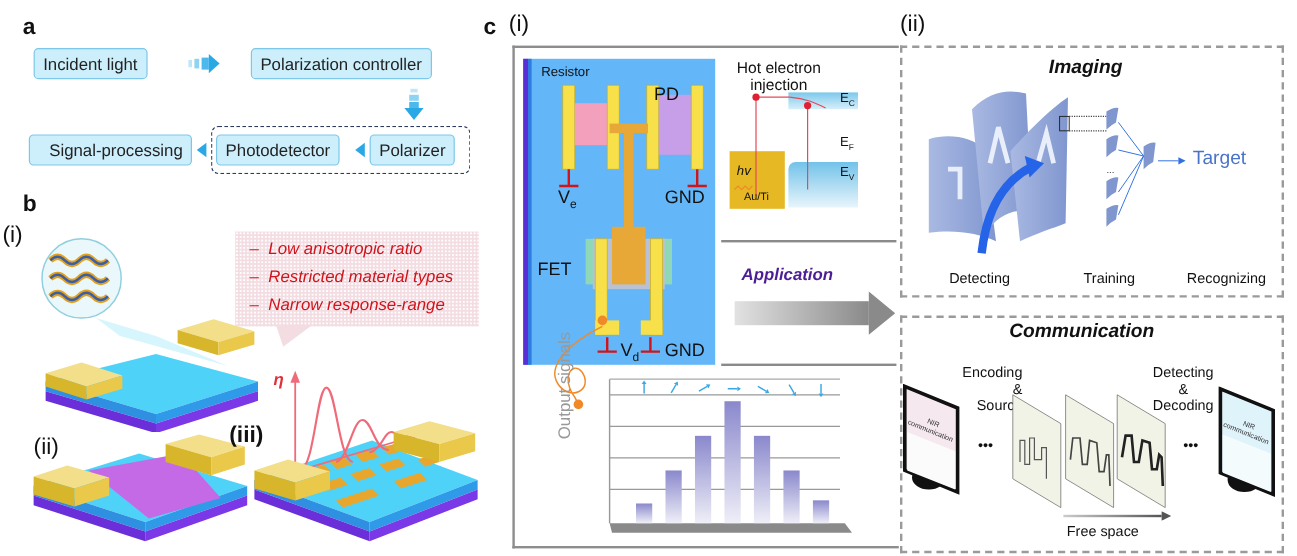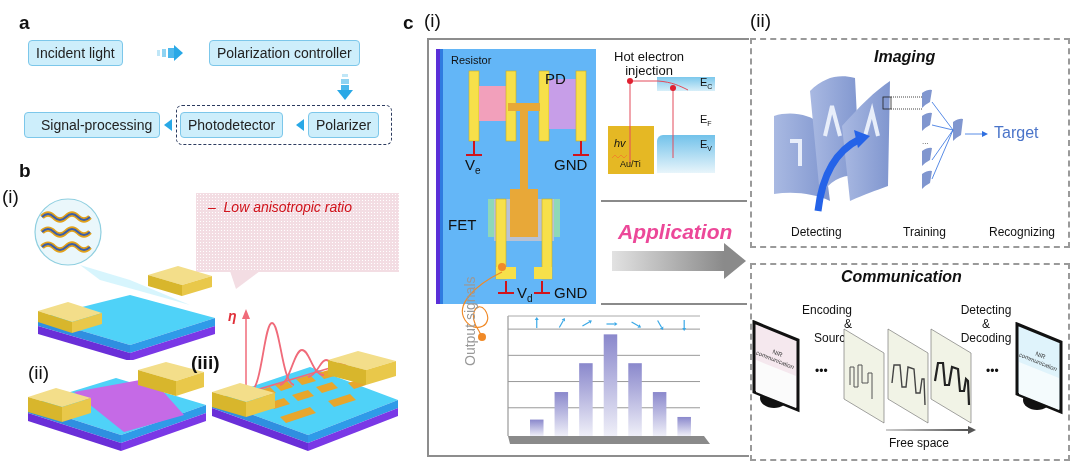--- a/index.html
+++ b/index.html
@@ -45,20 +45,22 @@
 <svg class="abs" style="left:295px;top:118px;" width="10" height="14">
     <polygon points="9,1 9,13 1,7" fill="#29a8e6"></polygon>
   </svg>
 <div class="flowbox" style="left:308px;top:112px;">Polarizer</div>
 
 <div class="panel-letter" style="left:19px;top:160px;">b</div>
 <div class="sub-label" style="left:2px;top:186px;">(i)</div>
 
 <div class="callout" style="left:196px;top:193px;width:203px;height:79px;">
   <div class="callout-item" style="top:6px;"><span>–</span>&nbsp;&nbsp;<span>Low anisotropic ratio</span></div>
+  <div class="callout-item" style="top:29px;"><span>–</span>&nbsp;&nbsp;<span>Restricted material types</span></div>
+  <div class="callout-item" style="top:52px;"><span>–</span>&nbsp;&nbsp;<span>Narrow response-range</span></div>
 </div>
 <svg class="abs" style="left:230px;top:271px;" width="40" height="20">
     <polygon points="0,0 30,0 6,18" fill="#f3dde3"></polygon>
   </svg>
 
 <svg class="abs" style="left:20px;top:185px;" width="200" height="175">
   <polygon points="60,80 80,95 170,120 110,95" fill="#bdeffb" opacity="0.6"></polygon>
   <circle cx="48" cy="47" r="33" fill="#eaf7fb" stroke="#8fcfe0" stroke-width="1.2"></circle>
   <g>
     <path d="M22,32 q6,-6 12,0 t12,0 t12,0 t12,0" stroke="#e3a21a" stroke-width="5" fill="none"></path>
@@ -206,21 +208,21 @@
   </svg>
   <div class="lbl" style="left:8px;top:89px;font-size:11px;font-style:italic;">hv</div>
   <div class="lbl" style="left:14px;top:111px;font-size:9px;">Au/Ti</div>
   <div class="lbl" style="left:94px;top:28px;font-size:11px;"><span>E</span><sub style="font-size:7px;">C</sub></div>
   <div class="lbl" style="left:94px;top:65px;font-size:11px;"><span>E</span><sub style="font-size:7px;">F</sub></div>
   <div class="lbl" style="left:94px;top:90px;font-size:11px;"><span>E</span><sub style="font-size:7px;">V</sub></div>
 </div>
 
 <div class="abs" style="left:601px;top:200px;width:146px;height:2px;background:#8a8a8a;"></div>
 <div class="abs" style="left:601px;top:303px;width:146px;height:2px;background:#8a8a8a;"></div>
-<div class="lbl" style="left:618px;top:220px;font-size:21px;font-weight:bold;font-style:italic;color:#ec4899;">Application</div>
+<div class="lbl" style="left:618px;top:220px;font-size:14px;font-weight:bold;font-style:italic;color:#4c1d95;">Application</div>
 <svg class="abs" style="left:612px;top:242px;" width="135" height="40">
   <defs>
       <linearGradient id="ag" x1="0" x2="1">
         <stop offset="0" stop-color="#e2e2e2"></stop>
         <stop offset="1" stop-color="#8a8a8a"></stop>
       </linearGradient>
     </defs>
   <rect x="0" y="9" width="112" height="20" fill="url(#ag)"></rect>
   <polygon points="112,1 134,19 112,37" fill="#8a8a8a"></polygon>
 </svg>

